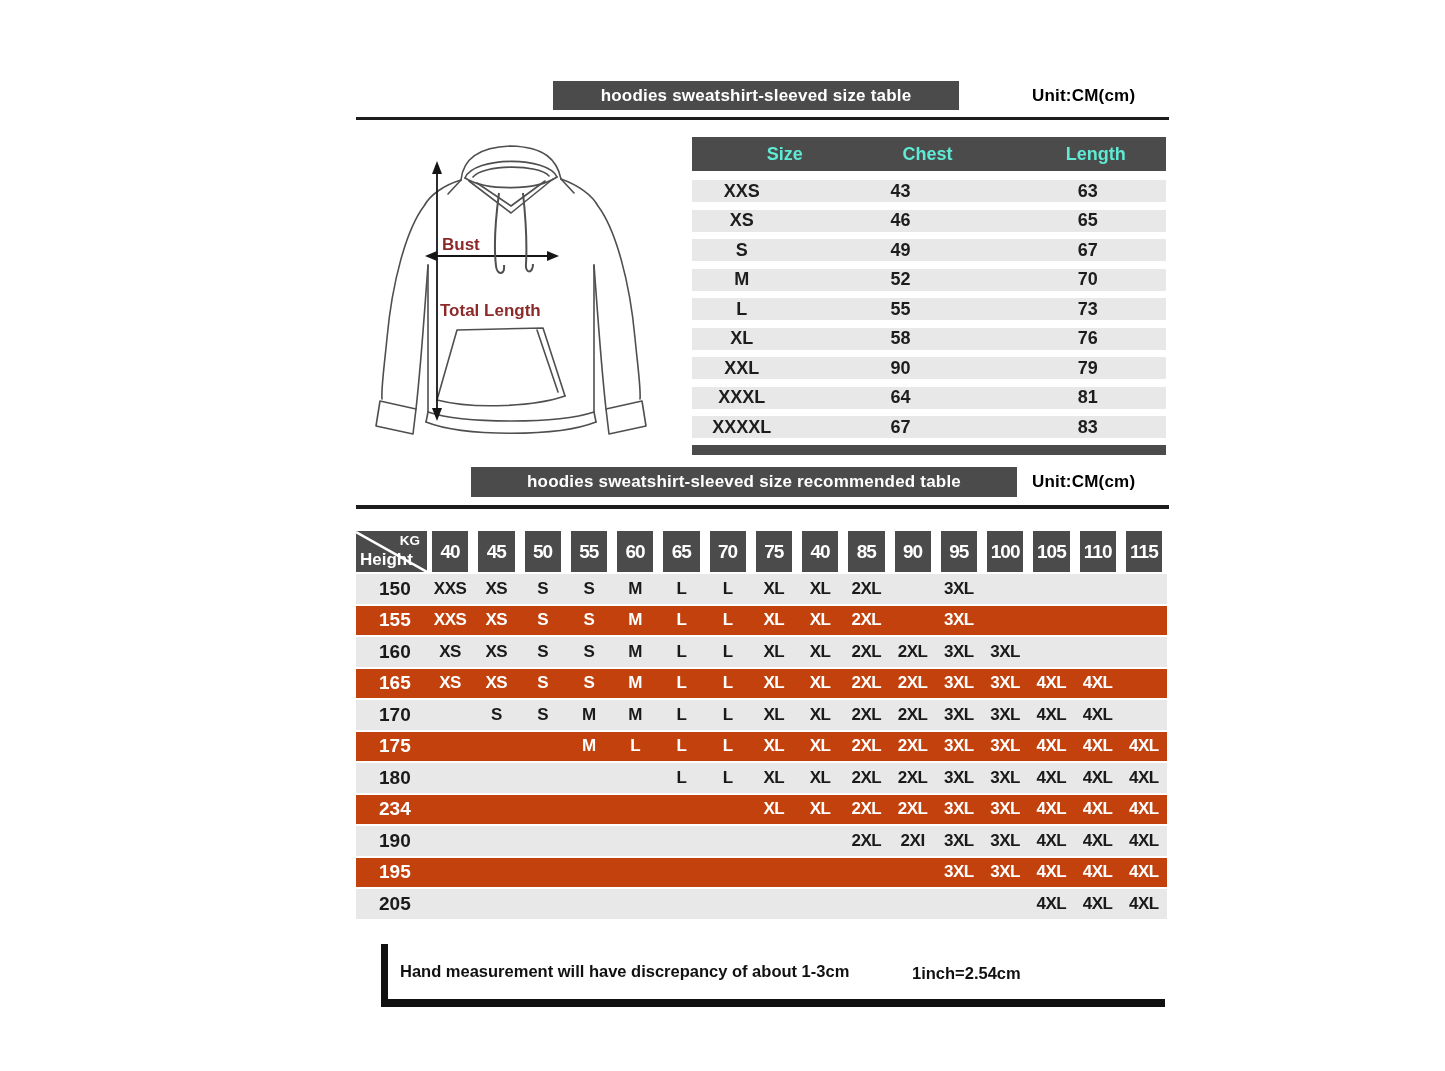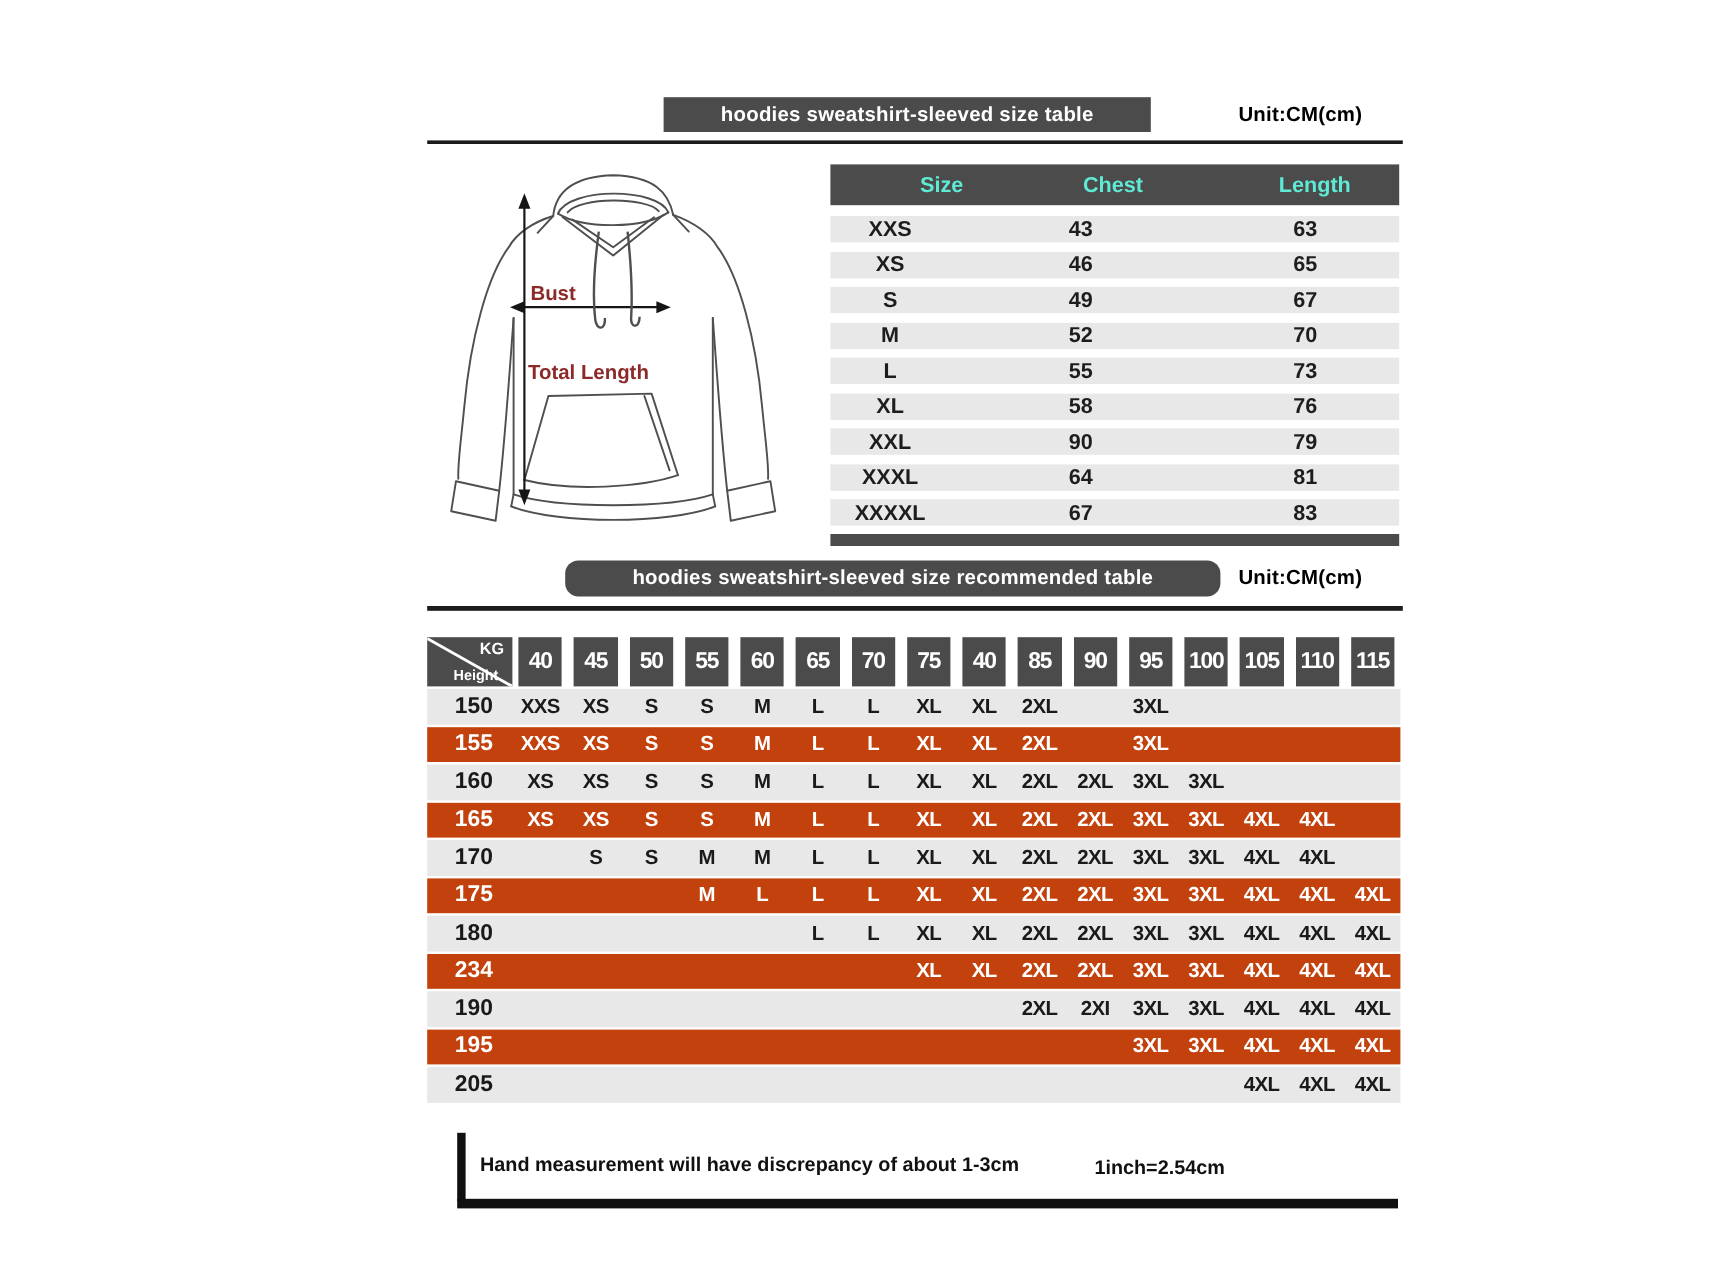--- a/index.html
+++ b/index.html
@@ -31,21 +31,21 @@
   
   .matrix{left:322px;top:531px;width:811px;}
   .mx-hrow{display:grid;grid-template-columns:71px repeat(16,1fr);height:41px;}
   .mx-hcell{
     background:#4b4b4b;color:#fff;margin:0 5px;display:flex;align-items:center;justify-content:center;
     font-size:19px;letter-spacing:-1px;
   }
   .mx-corner{position:relative;background:#4b4b4b;color:#fff;}
   .mx-corner svg{position:absolute;left:0;top:0;width:100%;height:100%;}
   .corner-kg{position:absolute;right:7px;top:2px;font-size:13.5px;}
-  .corner-height{position:absolute;left:22px;bottom:2px;font-size:12px;}
+  .corner-height{position:absolute;left:4px;bottom:2px;font-size:17px;}
   .mx-row{
     display:grid;grid-template-columns:71px repeat(16,1fr);height:29.5px;margin-top:2px;
     align-items:center;
   }
   .mx-row.light{background:#e8e8e8;color:#1a1a1a;}
   .mx-row.dark{background:#c2410c;color:#ffffff;}
   .mx-label{font-size:19px;padding-left:23px;}
   .mx-cell{text-align:center;font-size:17px;letter-spacing:-.5px;}
 
   
@@ -161,21 +161,21 @@
         </div>
         <div class="st-row">
           <div>XXXXL</div>
           <div>67</div>
           <div>83</div>
         </div>
       </div>
     <div class="st-bottom"></div>
   </div>
 
-  <div class="abs title-bar" style="left:437px;top:467px;width:546px;height:30px;border-radius:11px;">
+  <div class="abs title-bar" style="left:437px;top:467px;width:546px;height:30px;">
     <span>hoodies sweatshirt-sleeved size recommended table</span>
   </div>
   <div class="abs unit" style="left:998px;top:472px;">Unit:CM(cm)</div>
   <div class="abs hr" style="left:322px;top:505px;width:813px;height:4px;"></div>
 
   <div class="abs matrix">
     <div class="mx-hrow">
       <div class="mx-corner">
         <svg viewBox="0 0 71 41" preserveAspectRatio="none">
           <line x1="0" y1="1" x2="71" y2="41" stroke="#ffffff" stroke-width="2.4"></line>

